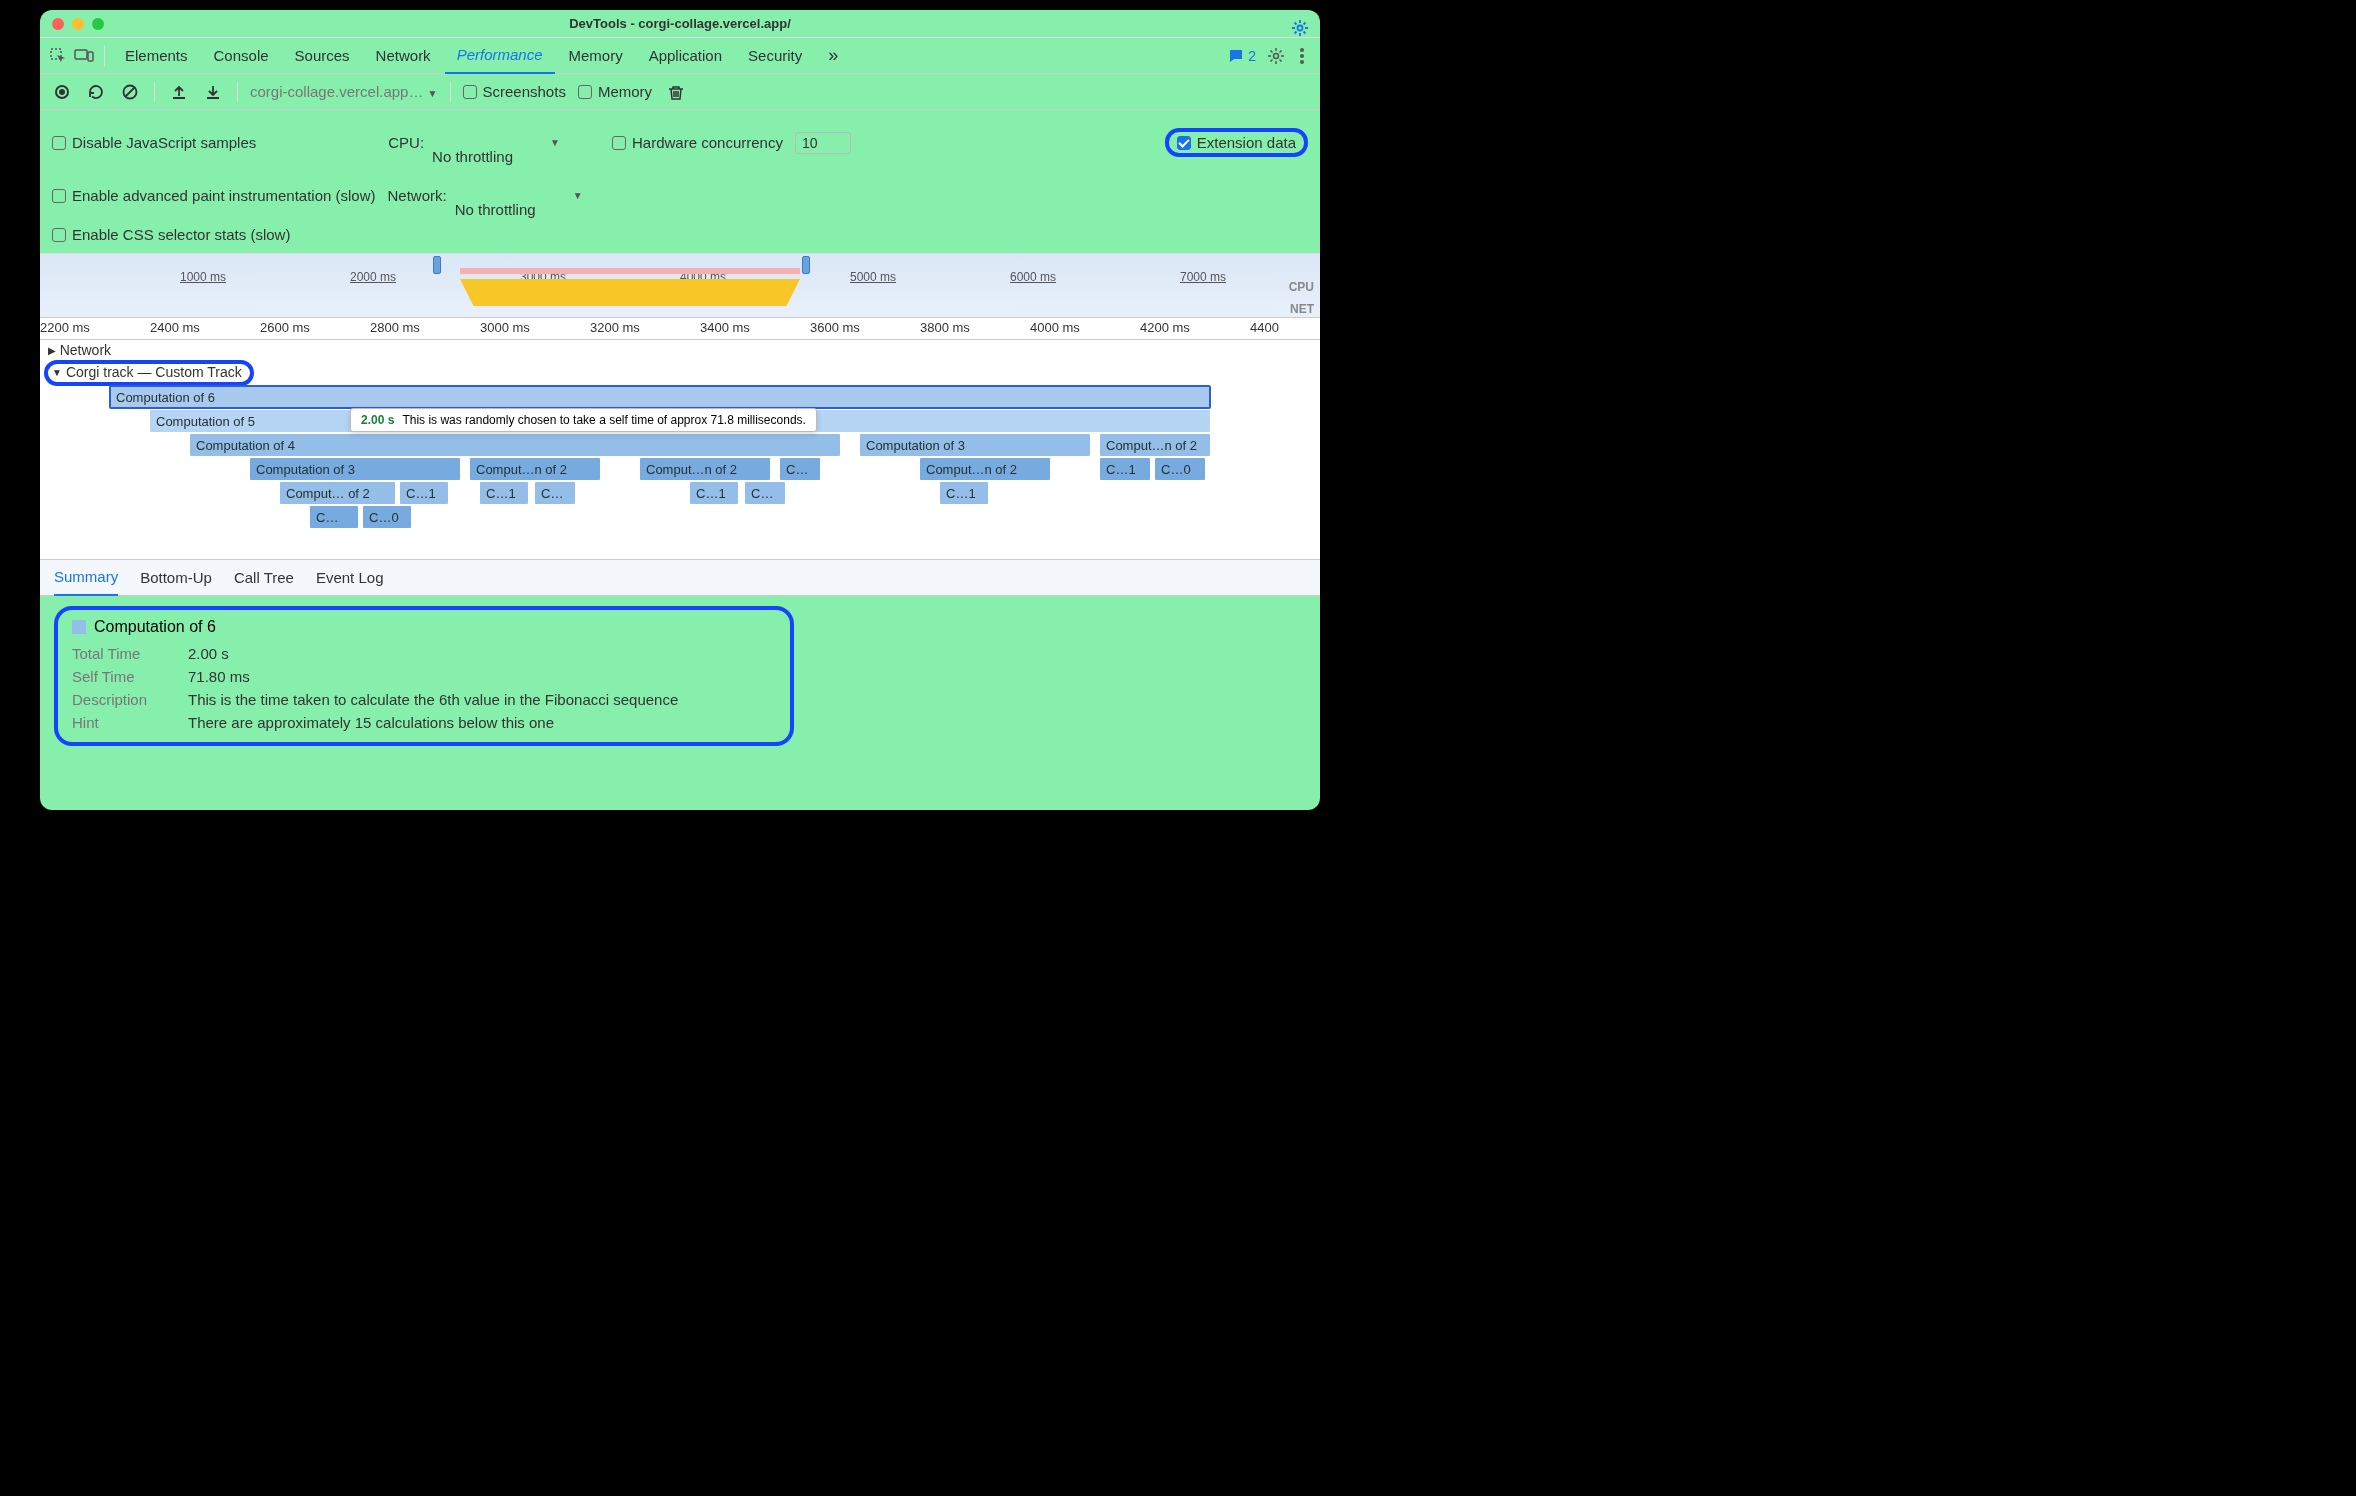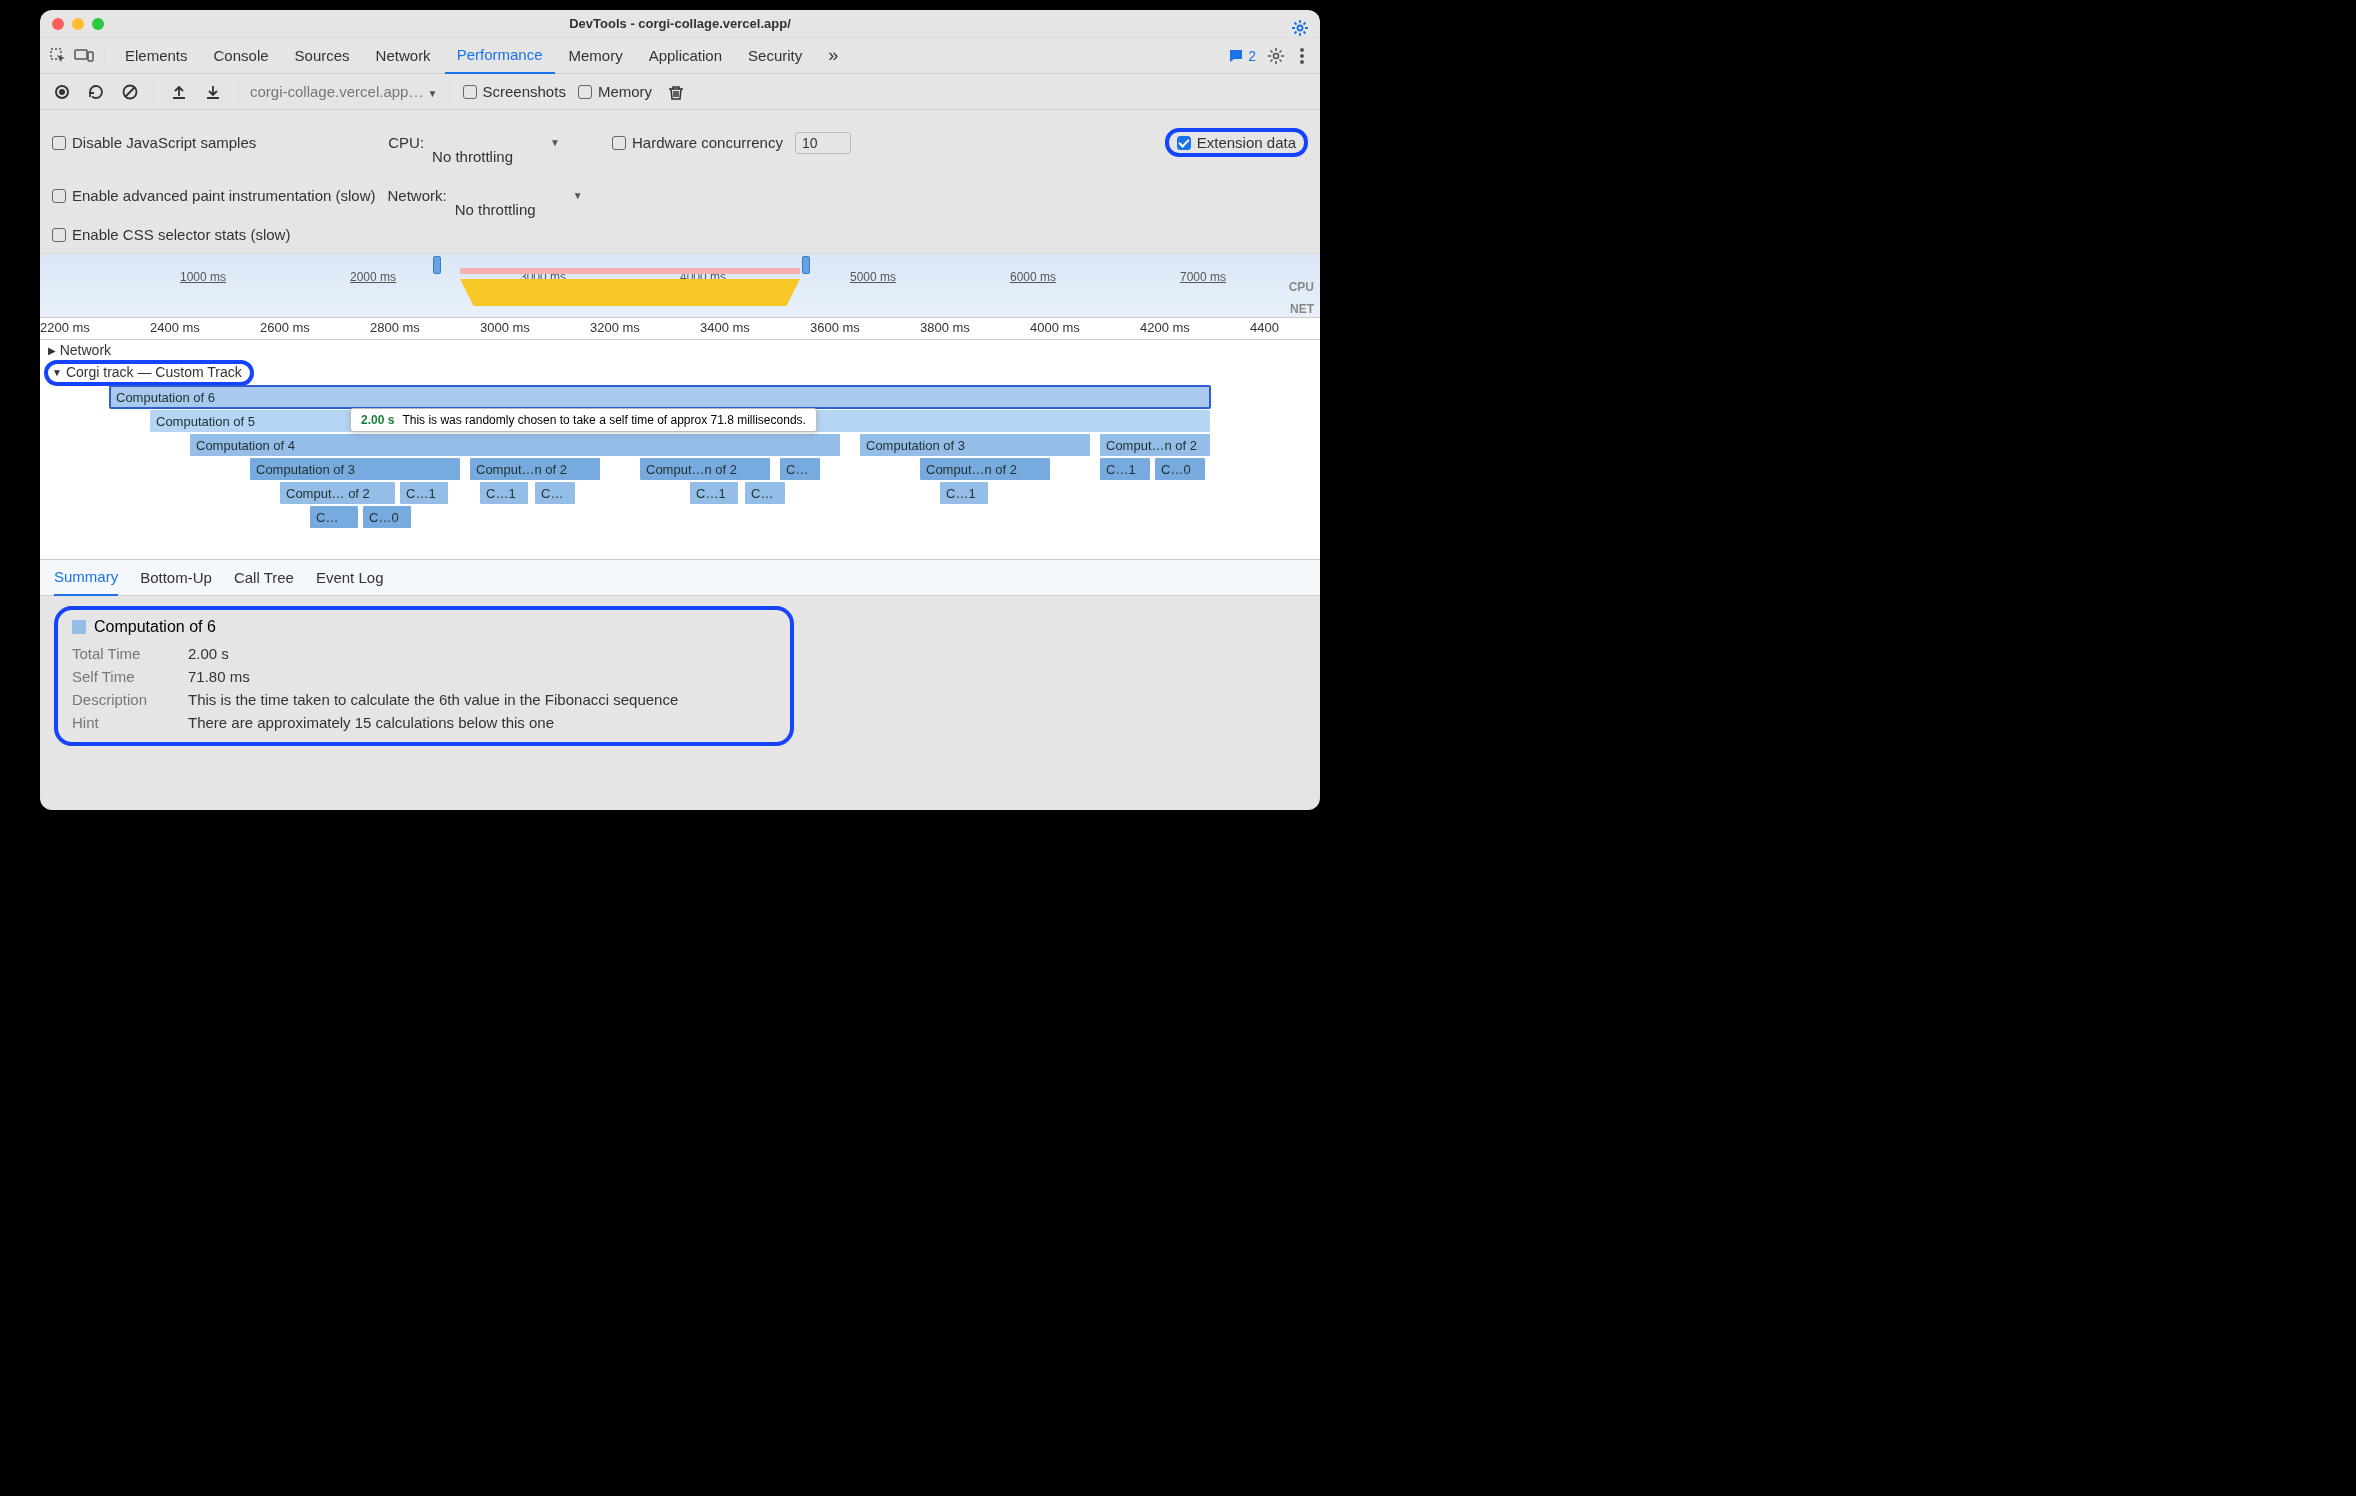--- a/index.html
+++ b/index.html
@@ -1,31 +1,31 @@
 <!DOCTYPE html>
 <html><head>
 <meta charset="utf-8">
 <style>
   * { box-sizing: border-box; margin: 0; padding: 0; font-family: -apple-system, "Helvetica Neue", Arial, sans-serif; }
   body { background: #000; width: 1472px; height: 935px; position: relative; }
   .window {
     position: absolute; left: 40px; top: 10px; width: 1280px; height: 800px;
-    background: #e5e5e5; border-radius: 12px; overflow: hidden;
+    background: #86efac; border-radius: 12px; overflow: hidden;
     box-shadow: 0 20px 60px rgba(0,0,0,.6);
     display:flex; flex-direction:column;
   }
   .titlebar { height: 28px; display:flex; align-items:center; padding: 0 12px; position:relative; border-bottom:1px solid #ddd;}
   .traffic { display:flex; gap:8px; }
   .dot { width:12px; height:12px; border-radius:50%; }
   .dot.red{background:#ff5f57;} .dot.yel{background:#febc2e;} .dot.grn{background:#28c840;}
   .title { position:absolute; left:0; right:0; text-align:center; font-size:13px; font-weight:600; color:#333;}
   .tabs { display:flex; align-items:center; height:36px; border-bottom:1px solid #ccc; padding:0 6px; gap:2px;}
   .tabs .sep { width:1px; height:22px; background:#ddd; margin:0 6px;}
   .tab { padding:0 12px; height:36px; display:flex; align-items:center; font-size:15px; color:#333; cursor:pointer;}
-  .tab.active { color:#1a73e8; border-bottom:2px solid #1a73e8; font-weight:500;}
+  .tab.active { color:#1a73e8; border-bottom:2px solid #1a73e8; font-weight:500;font-style:italic;}
   .spacer{flex:1;}
   .iconbtn { width:24px; height:24px; display:flex; align-items:center; justify-content:center; color:#444; cursor:pointer;}
   .badge-msg { display:flex; align-items:center; gap:4px; color:#1a73e8; font-size:14px; padding:0 6px;}
   .toolbar { display:flex; align-items:center; height:36px; border-bottom:1px solid #ccc; padding:0 10px; gap:12px; font-size:15px; color:#333;}
   .toolbar .grp{display:flex; align-items:center; gap:10px;}
   .toolbar .vsep{width:1px;height:20px;background:#ddd;}
   .dd { color:#777; cursor:pointer;}
   .chk { display:flex; align-items:center; gap:6px;}
   .chkbox{width:14px;height:14px;border:1.5px solid #666;border-radius:3px;display:inline-block;}
   .chkbox.on{background:#1a73e8;border-color:#1a73e8;position:relative;}

